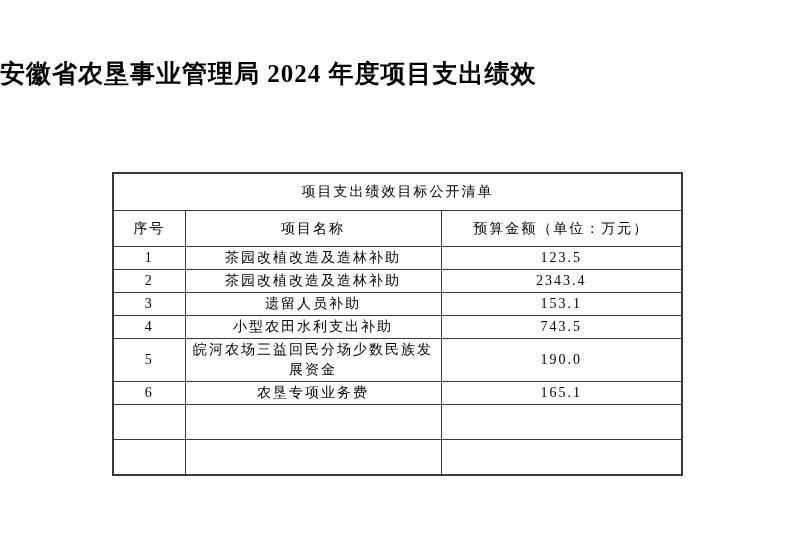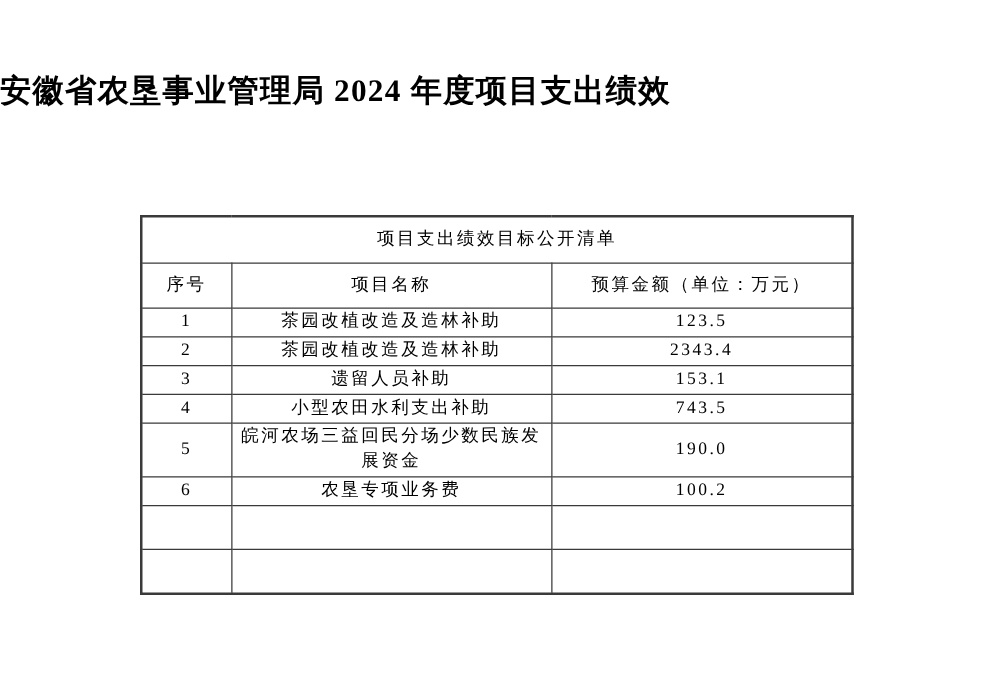--- a/index.html
+++ b/index.html
@@ -116,21 +116,21 @@
         <td class="num-cell">743.5</td>
       </tr>
       <tr class="data-row-tall">
         <td>5</td>
         <td class="name-cell">皖河农场三益回民分场少数民族发展资金</td>
         <td class="num-cell">190.0</td>
       </tr>
       <tr class="data-row">
         <td>6</td>
         <td class="name-cell">农垦专项业务费</td>
-        <td class="num-cell">100.2</td>
+        <td class="num-cell">165.1</td>
       </tr>
       <tr class="empty-row">
         <td></td>
         <td class="name-cell"></td>
         <td class="num-cell"></td>
       </tr>
       <tr class="empty-row">
         <td></td>
         <td class="name-cell"></td>
         <td class="num-cell"></td>

